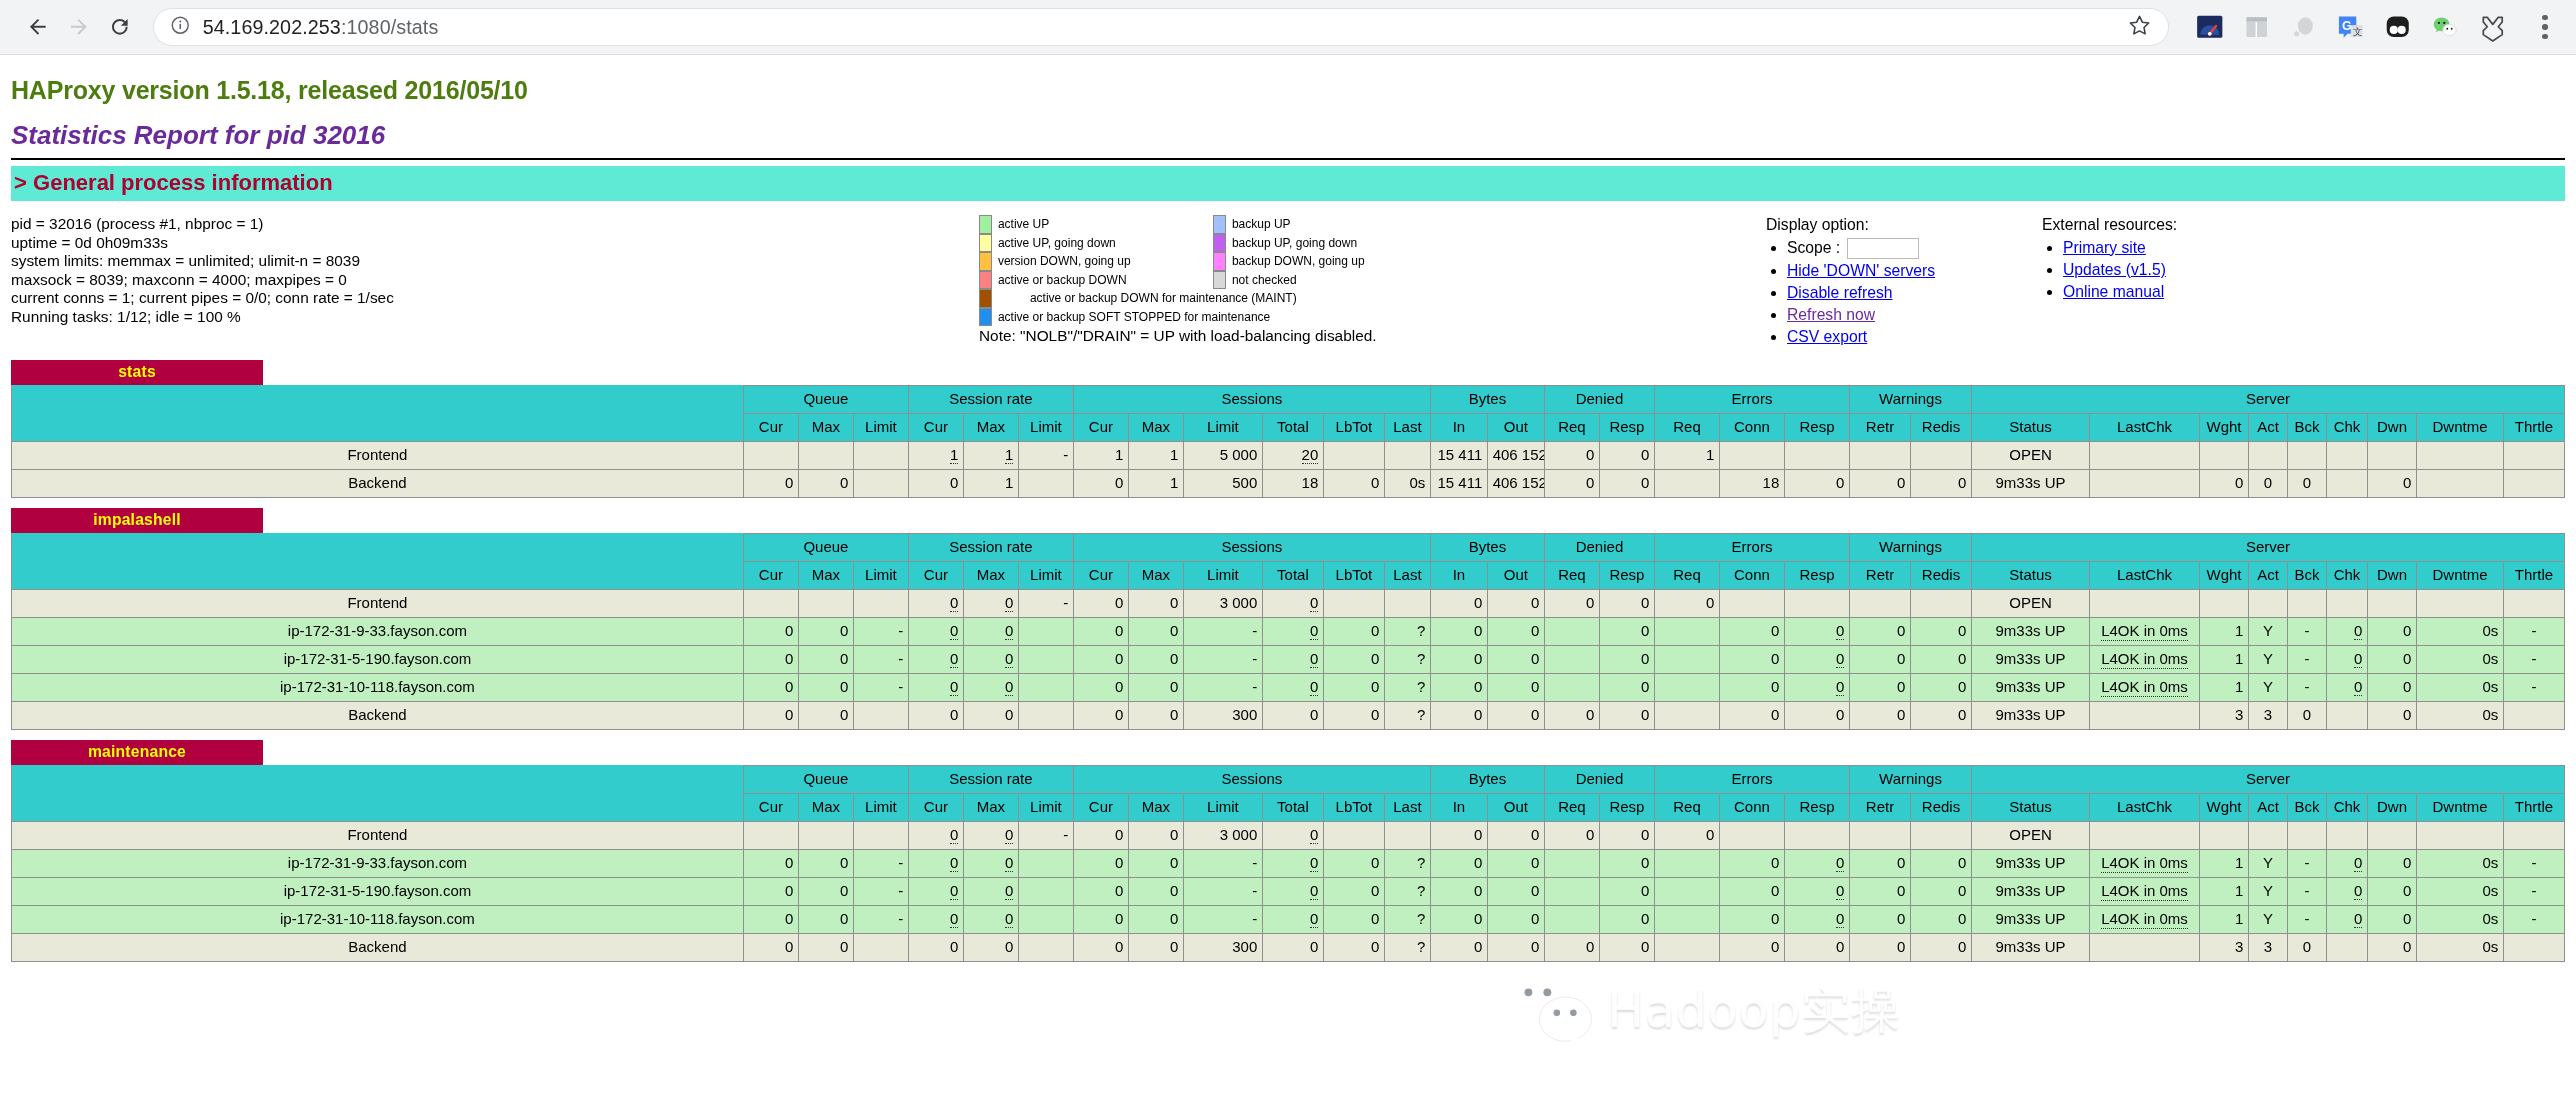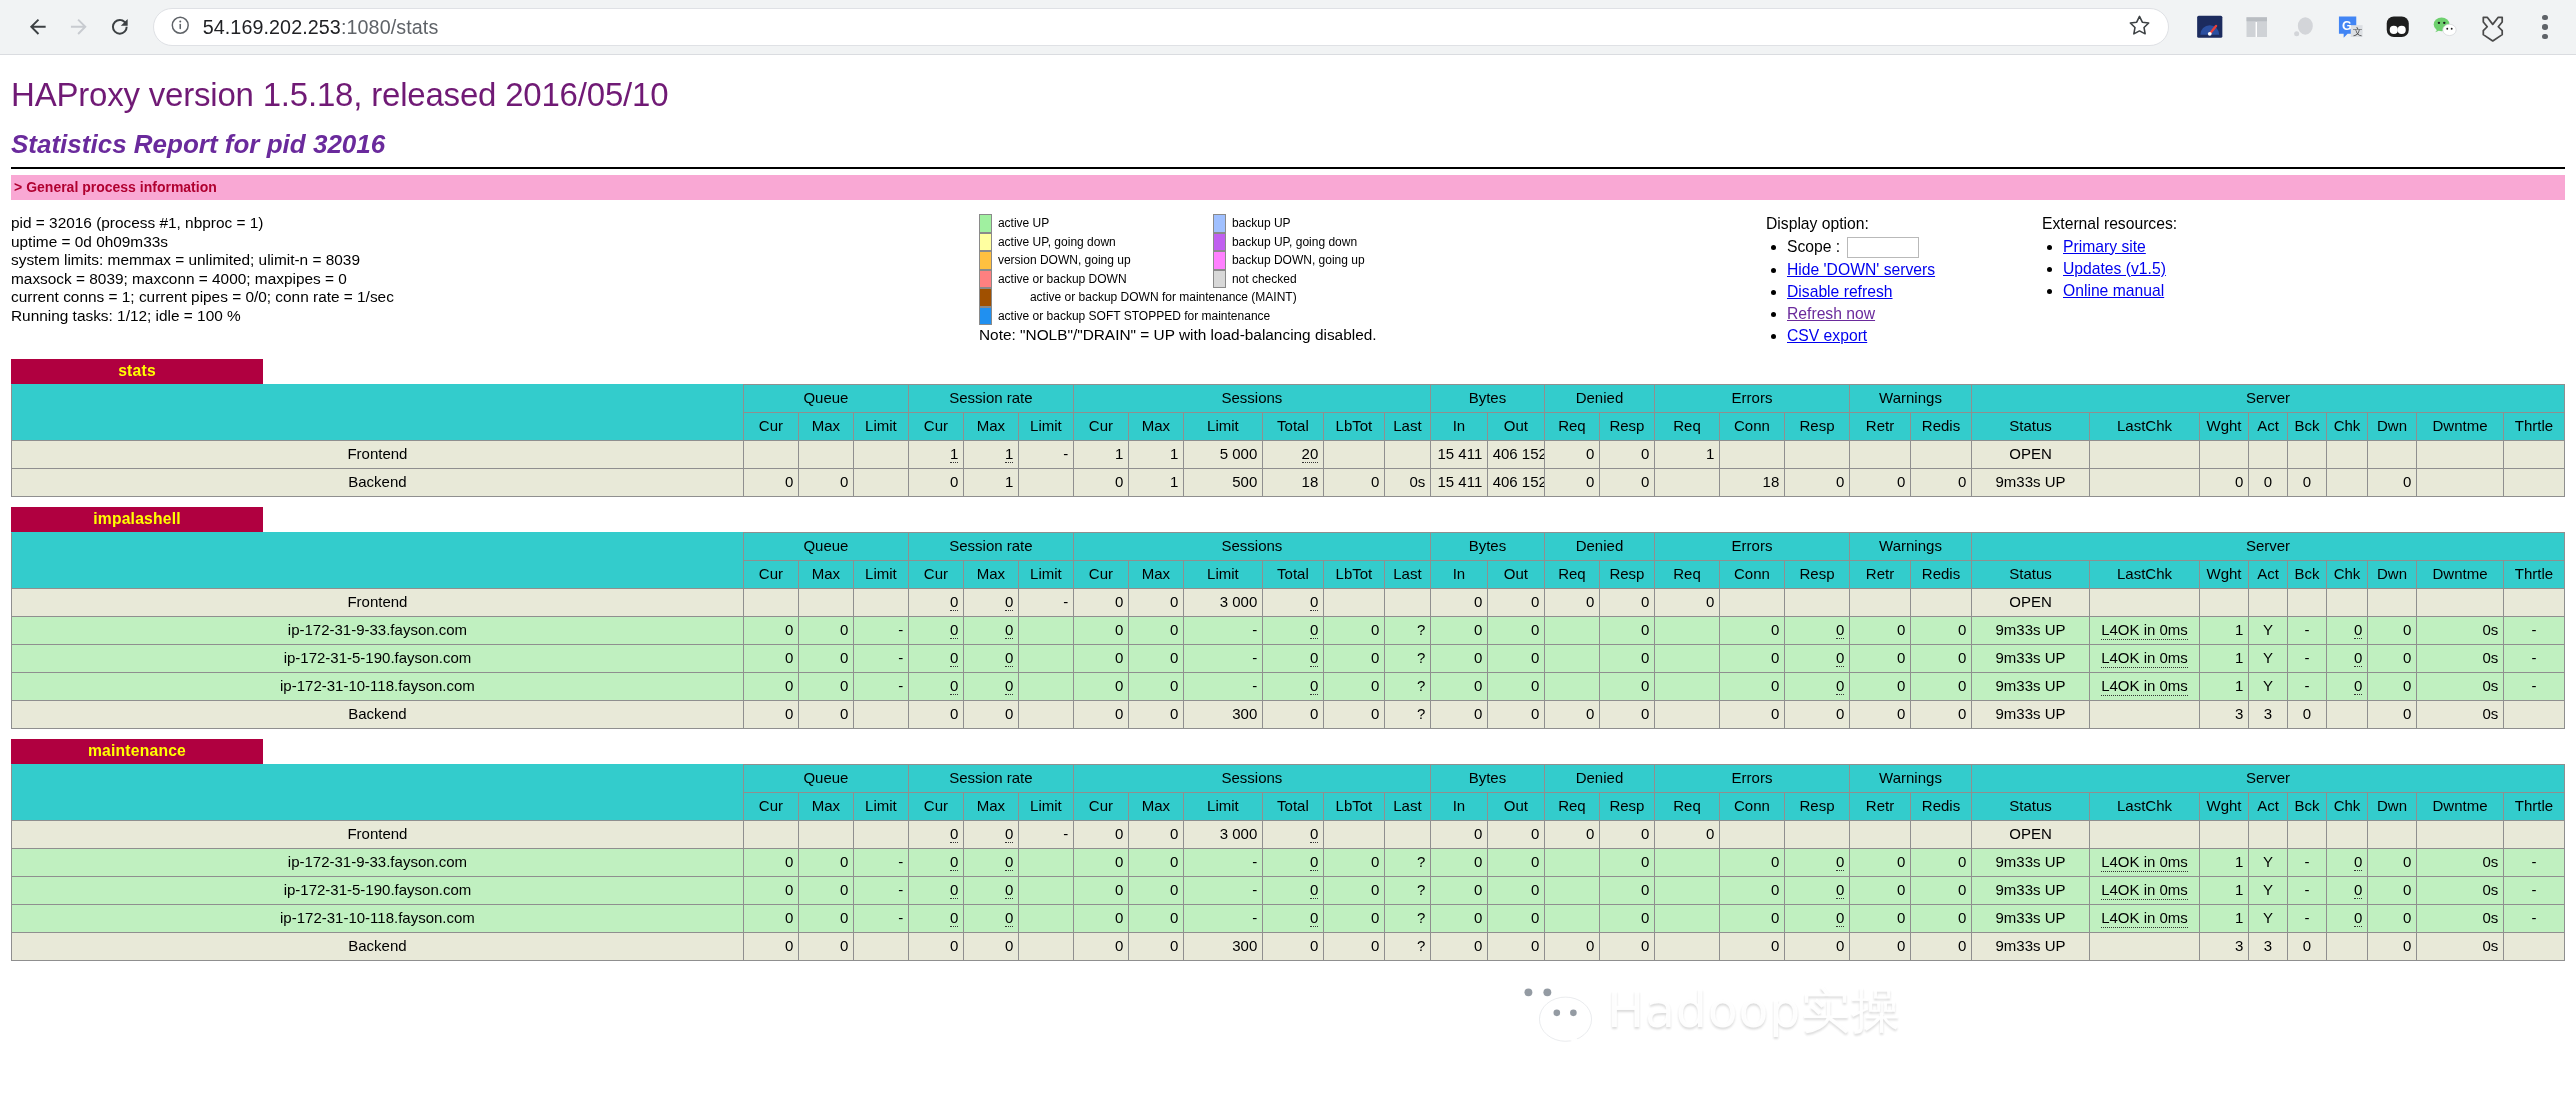--- a/index.html
+++ b/index.html
@@ -53,39 +53,39 @@
   .kebab i { width: 5.5px; height: 5.5px; border-radius: 50%; background: #5f6368; display:block; }
 
   
   .page {
     padding: 0 11px;
     position: relative;
     height: 1039px;
     overflow: hidden;
   }
   h1.hp-title {
-    font-size: 33px;
-    color: #701a75;
-    font-weight: normal;
+    font-size: 25px;
+    color: #4d7c0f;
+    font-weight: bold;
     margin: 20.5px 0 0 0;
     letter-spacing: -0.2px;
   }
   h2.hp-sub {
     font-size: 26px;
     color: #6a2a9c;
     font-style: italic;
     font-weight: bold;
     margin: 15px 0 7.9px 0;
   }
   .hr-black { border: none; border-top: 2.4px solid #000; margin: 0 0 0 0; }
   .section-title {
-    background: #f9a8d4;
+    background: #5eead4;
     color: #b00030;
     font-weight: bold;
-    font-size: 14px;
+    font-size: 22px;
     padding: 3.9px 3.1px 5.5px 3.1px;
     margin: 5.5px 0 0 0;
   }
 
   
   .info-row {
     display: flex;
     align-items: flex-start;
     margin-top: 12.6px;
   }

